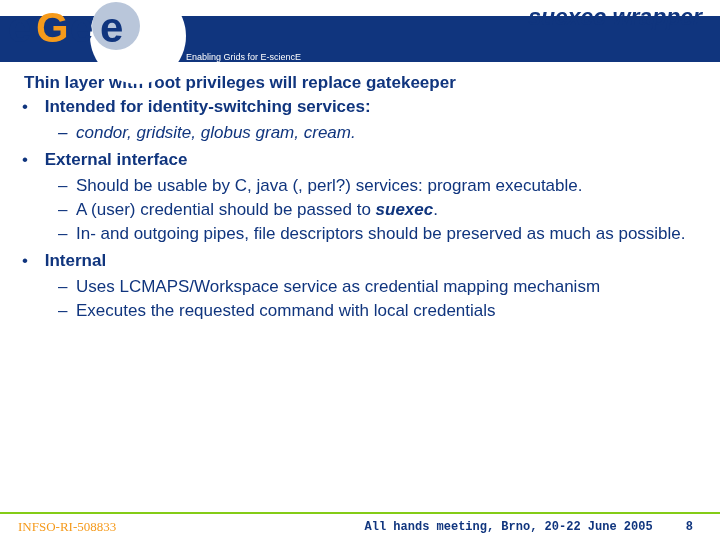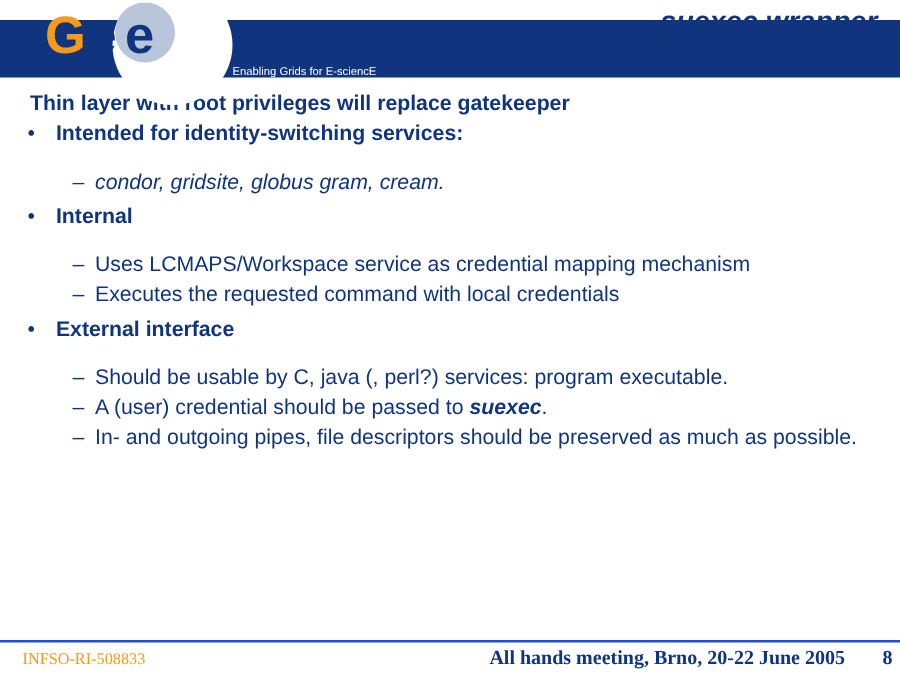--- a/index.html
+++ b/index.html
@@ -63,51 +63,51 @@
   }
   ul.top { list-style: none; padding-left: 16px; }
   ul.top > li { margin-top: 2px; }
   ul.top > li::before {
     content: "•";
     display: inline-block;
     width: 18px;
     margin-left: -18px;
   }
   ul.top > li > .li-text { font-weight: bold; }
-  ul.sub { list-style: none; padding-left: 36px; margin-top: 17px; margin-bottom: 6px; }
+  ul.sub { list-style: none; padding-left: 36px; margin-top: 4px; margin-bottom: 6px; }
   ul.sub > li { margin-top: 2px; font-weight: normal; }
   ul.sub > li::before {
     content: "–";
     display: inline-block;
     width: 18px;
     margin-left: -18px;
   }
   .italic { font-style: italic; }
   .ital-bold { font-style: italic; font-weight: bold; }
   .footer {
     position: absolute;
     left: 0; bottom: 0;
     width: 100%; height: 28px;
-    border-top: 2px solid #1d4ed8;
+    border-top: 2px solid #84cc16;
     display: flex;
     align-items: center;
     justify-content: space-between;
-    padding: 0 6px 0 18px;
+    padding: 0 27px 0 18px;
     font-size: 12px;
   }
   .footer-left {
     color: #f59a1b;
     font-family: "Times New Roman", serif;
     font-size: 13px;
   }
   .footer-right {
     color: #10357e;
-    font-family: Liberation Serif, serif;
+    font-family: Liberation Mono, monospace;
     font-weight: bold;
-    font-size: 16px;
+    font-size: 12px;
     margin-left: 20px;
   }
   .footer-right .pg { margin-left: 26px; color: #10357e; }
 </style>
 </head>
 <body>
 
 <div class="header">
   <div class="blue-band"></div>
   <div class="logo-bg-circle"></div>
@@ -127,32 +127,32 @@
 <div class="content">
   <div class="heading">Thin layer with root privileges will replace gatekeeper</div>
   <ul class="top">
     <li>
       <span class="li-text"><span>Intended for </span><span>identity-switching</span><span> services:</span></span>
       <ul class="sub">
         <li class="italic">condor, gridsite, globus gram, cream.</li>
       </ul>
     </li>
     <li>
-      <span class="li-text">Internal</span>
-      <ul class="sub">
-        <li>Uses LCMAPS/Workspace service as credential mapping mechanism</li>
-        <li>Executes the requested command with local credentials</li>
-      </ul>
-    </li>
-    <li>
       <span class="li-text">External interface</span>
       <ul class="sub">
         <li>Should be usable by C, java (, perl?) services: program executable.</li>
         <li><span>A (user) credential should be passed to </span><span class="ital-bold">suexec</span><span>.</span></li>
         <li>In- and outgoing pipes, file descriptors should be preserved as much as possible.</li>
+      </ul>
+    </li>
+    <li>
+      <span class="li-text">Internal</span>
+      <ul class="sub">
+        <li>Uses LCMAPS/Workspace service as credential mapping mechanism</li>
+        <li>Executes the requested command with local credentials</li>
       </ul>
     </li>
   </ul>
 </div>
 
 <div class="footer">
   <div class="footer-left">INFSO-RI-508833</div>
   <div class="footer-right">
     <span>All hands meeting, Brno, 20-22 June 2005</span>
     <span class="pg">8</span>

